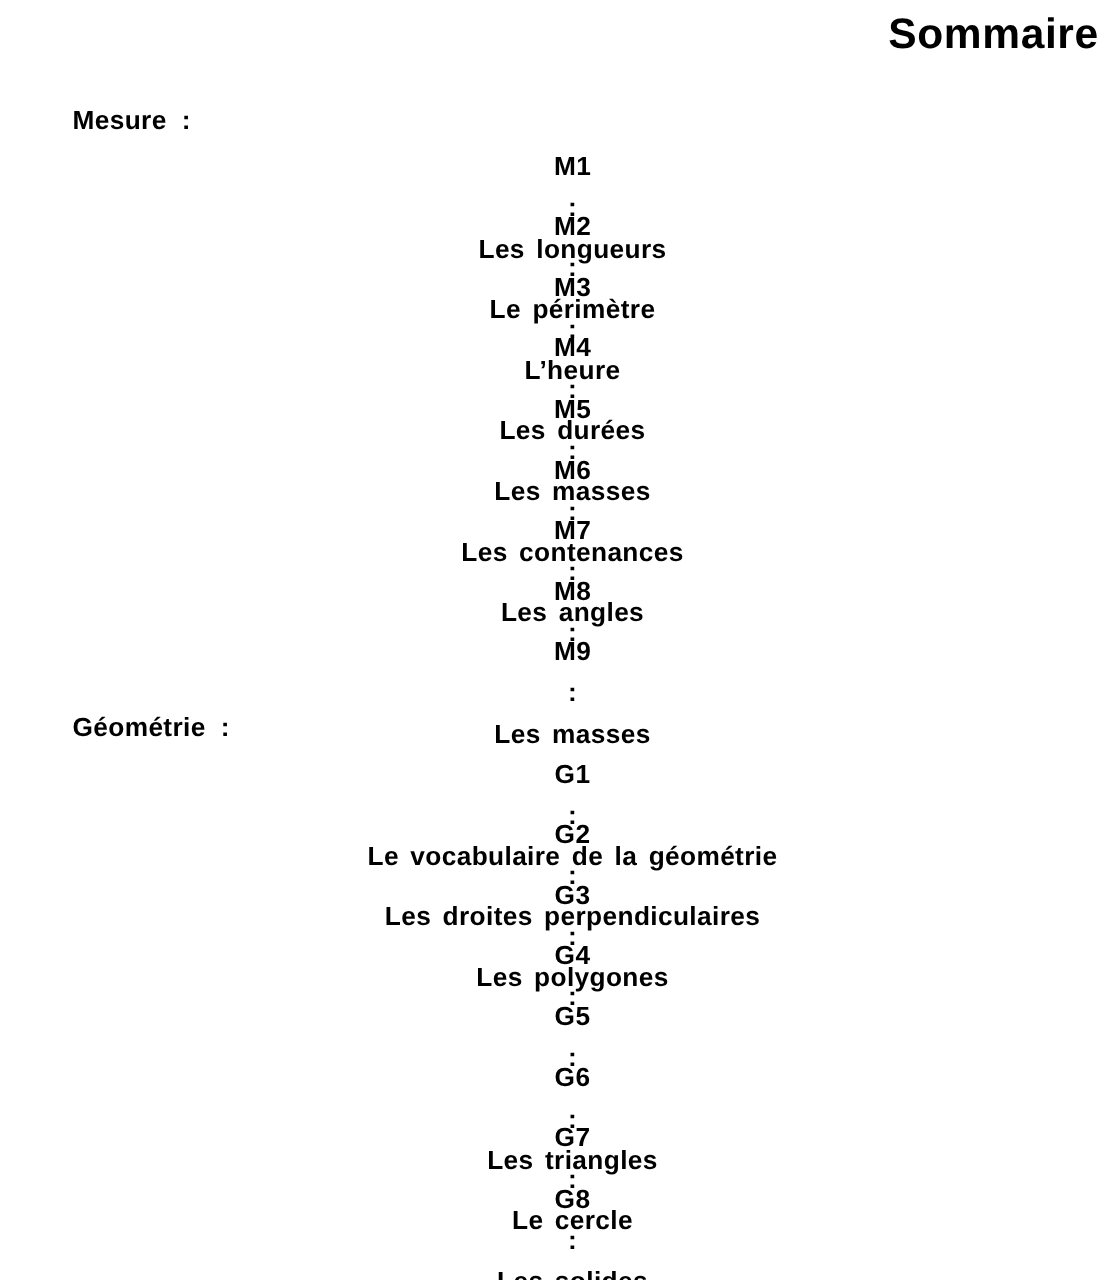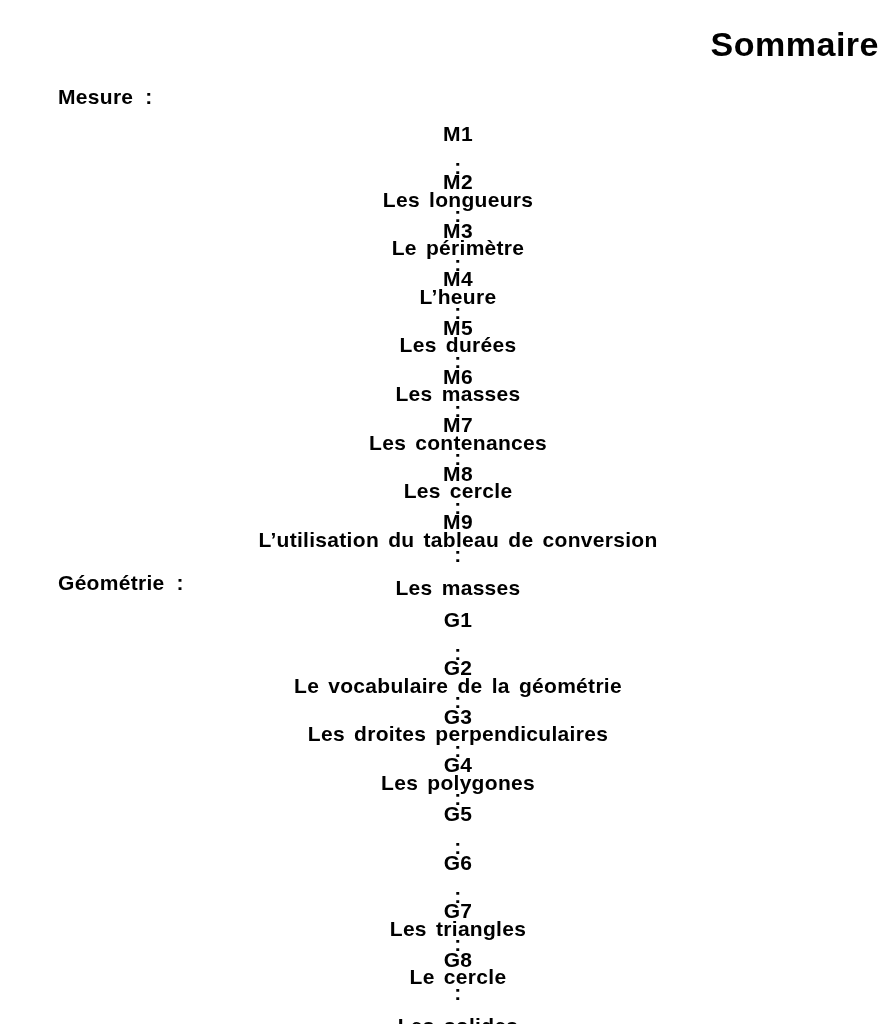--- a/index.html
+++ b/index.html
@@ -10,21 +10,21 @@
     width: 892px;
     height: 1024px;
     background: #ffffff;
     color: #000000;
     font-family: "Liberation Sans", "DejaVu Sans", sans-serif;
     position: relative;
     overflow: hidden;
   }
   .page-title {
     position: absolute;
-    top: 25px;
+    top: 8px;
     right: 13px;
     font-size: 34px;
     font-weight: bold;
     letter-spacing: 0.5px;
     white-space: nowrap;
   }
   .toc {
     position: absolute;
     top: 73px;
     left: 58px;
@@ -88,27 +88,26 @@
 
   <div class="row item">
     <span class="code">M6</span>
     <span class="colon">:</span>
     <span class="label">Les contenances</span>
   </div>
 
   <div class="row item">
     <span class="code">M7</span>
     <span class="colon">:</span>
-    <span class="label">Les cercle</span>
+    <span class="label">Les angles</span>
   </div>
 
   <div class="row item">
     <span class="code">M8</span>
     <span class="colon">:</span>
-    <span class="label">L’utilisation du tableau de conversion</span>
   </div>
 
   <div class="row item">
     <span class="code">M9</span>
     <span class="colon">:</span>
     <span class="label">Les masses</span>
   </div>
 
   <div class="row heading">
     <span>Géométrie</span>

